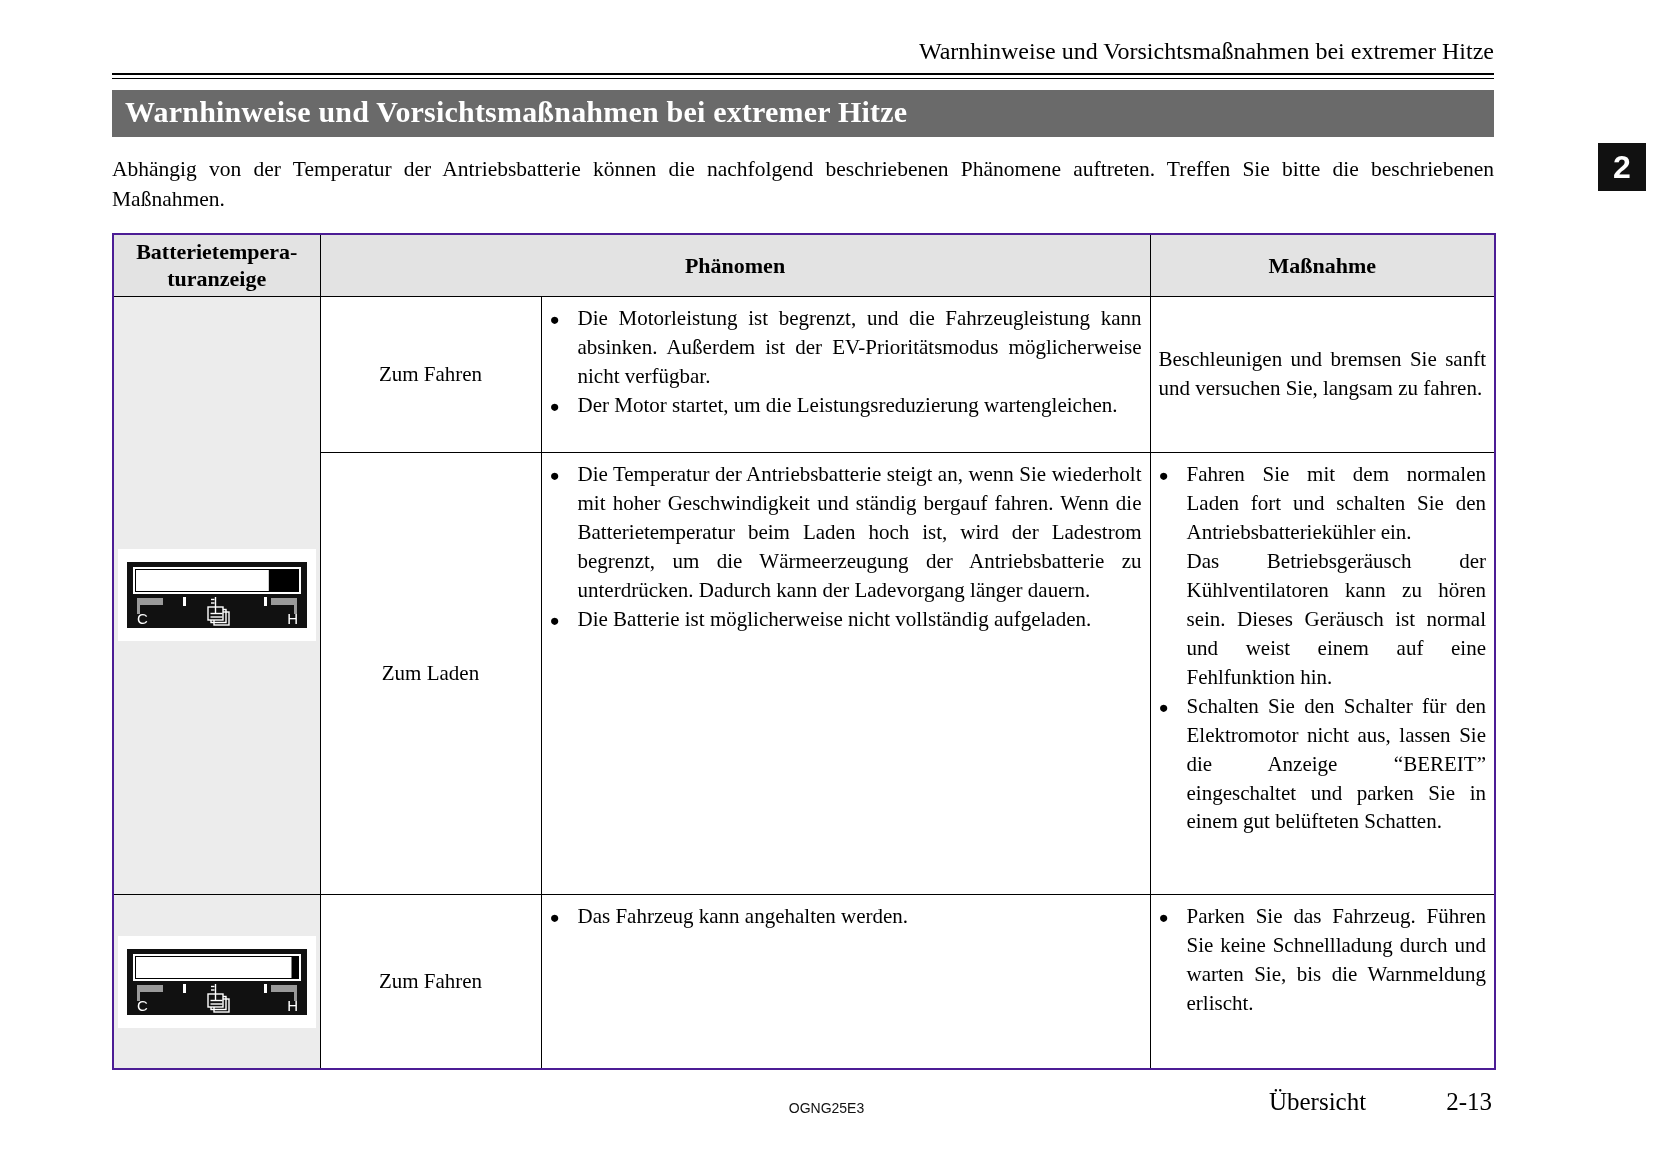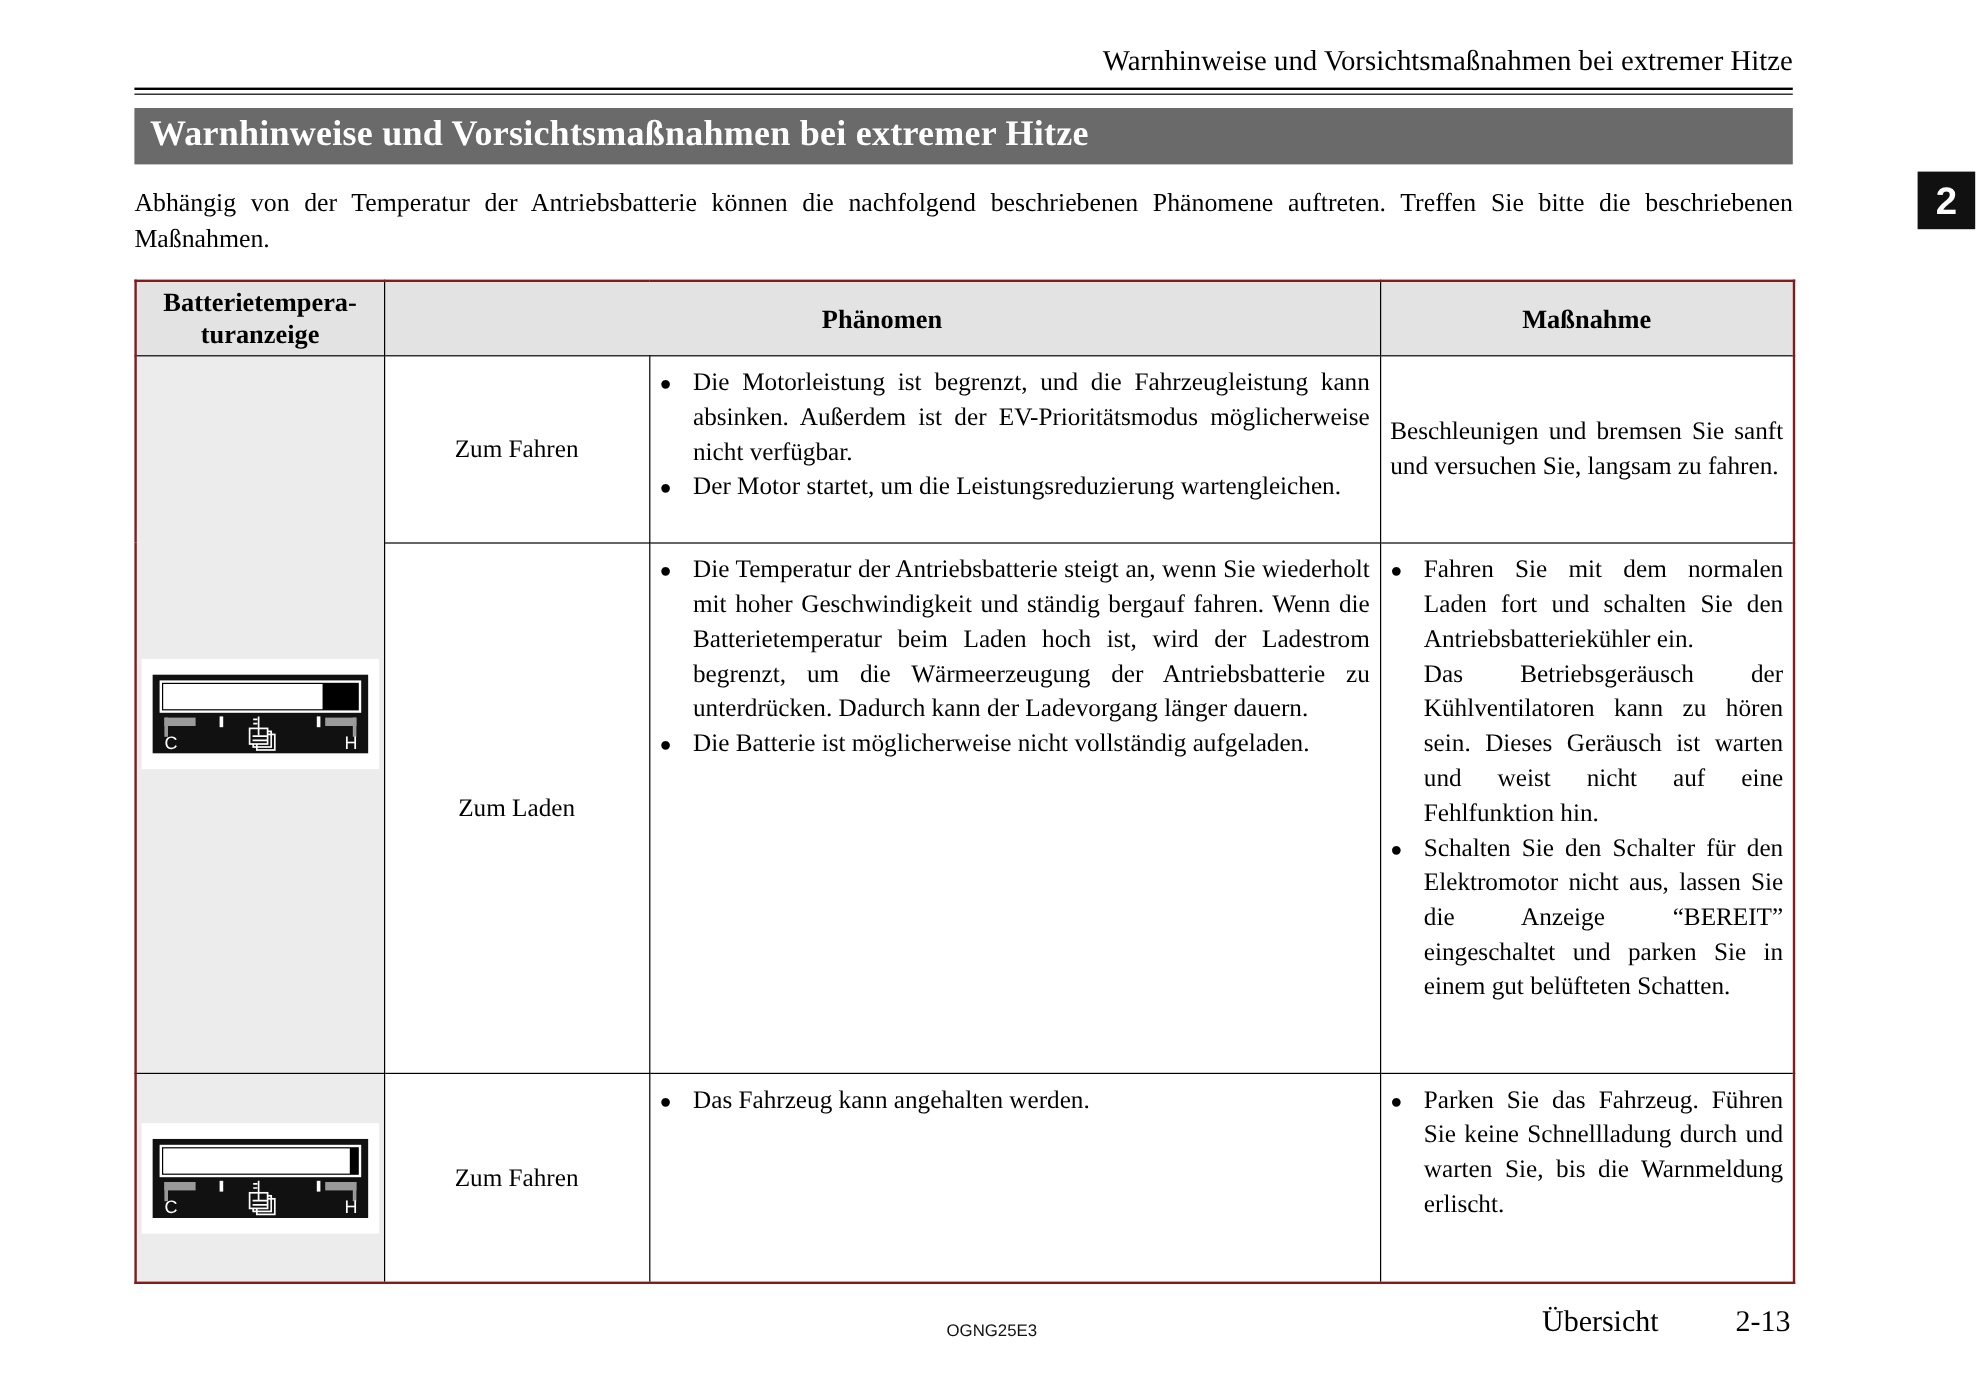--- a/index.html
+++ b/index.html
@@ -11,39 +11,39 @@
   .header-rule{margin-top:9px;height:3px;border-top:2px solid #000;border-bottom:1px solid #000;}
   .banner{margin-top:11px;background:#6a6a6a;color:#fff;font-weight:bold;font-size:30px;
           padding:5px 13px 8px 13px;letter-spacing:0.2px;}
   .intro{margin:18px 0 0 0;font-size:21.5px;line-height:1.36;text-align:justify;}
 
   .chapter-tab{position:absolute;left:1598px;top:143px;width:48px;height:48px;background:#111;
                color:#fff;font-family:"Liberation Sans",sans-serif;font-weight:bold;font-size:32px;
                display:flex;align-items:center;justify-content:center;}
 
   table.phen{margin-top:19px;border-collapse:collapse;width:1382px;table-layout:fixed;
-             font-size:21px;border:2px solid #7f1d1d;}
+             font-size:21px;border:2px solid #4c1d95;}
   table.phen th,table.phen td{border:1.5px solid #000;}
   col.c1{width:207px;} col.c2{width:221px;} col.c3{width:609px;} col.c4{width:345px;}
   thead th{background:#e3e3e3;font-size:22px;font-weight:bold;text-align:center;
            vertical-align:middle;height:59px;white-space:pre-line;line-height:1.25;}
   tr.r1{height:156px;} tr.r2{height:442px;} tr.r3{height:175px;}
 
   td.gauge-cell{background:#ececec;text-align:center;vertical-align:middle;}
   .gauge-card{display:inline-block;background:#fff;padding:13px 9px;line-height:0;}
   td.label-cell{text-align:center;vertical-align:middle;}
   td.text-cell{vertical-align:top;padding:7px 8px;text-align:justify;line-height:1.38;margin-top:21px;}
   td.vmid{vertical-align:middle;}
   .bullet-item{padding-left:28px;text-indent:-28px;}
   .bullet-item .b{display:inline-block;width:28px;text-indent:0;font-size:0.8em;}
   .cont-para{padding-left:28px;}
 
   .footer-code{position:absolute;left:0;right:0;top:1100px;text-align:center;
                font-family:"Liberation Sans",sans-serif;font-size:14px;color:#111;}
-  .footer-right{position:absolute;right:161px;top:1088px;display:flex;gap:64px;
+  .footer-right{position:absolute;right:161px;top:1088px;display:flex;gap:80px;
                 font-size:25px;color:#000;}
   svg text{font-family:"Liberation Sans",sans-serif;}
 </style>
 </head>
 <body>
 
 <div class="page">
 
   <div class="chapter-tab">
     <span>2</span>
@@ -109,21 +109,21 @@
           </td>
         </tr>
         <tr class="r2">
           <td class="label-cell">Zum Laden</td>
           <td class="text-cell">
             <div class="bullet-item"><span class="b">●</span><span>Die Temperatur der Antriebsbatterie steigt an, wenn Sie wiederholt mit hoher Geschwindigkeit und ständig berg­auf fahren. Wenn die Batterietemperatur beim Laden hoch ist, wird der Ladestrom begrenzt, um die Wärmeerzeu­gung der Antriebsbatterie zu unterdrücken. Dadurch kann der Ladevorgang länger dauern.</span></div>
             <div class="bullet-item"><span class="b">●</span><span>Die Batterie ist möglicherweise nicht vollständig aufgela­den.</span></div>
           </td>
           <td class="text-cell">
             <div class="bullet-item"><span class="b">●</span><span>Fahren Sie mit dem normalen Laden fort und schalten Sie den Antriebsbatteriekühler ein.</span></div>
-            <div class="cont-para">Das Betriebsgeräusch der Kühlventilatoren kann zu hö­ren sein. Dieses Geräusch ist warten und weist nicht auf ei­ne Fehlfunktion hin.</div>
+            <div class="cont-para">Das Betriebsgeräusch der Kühlventilatoren kann zu hö­ren sein. Dieses Geräusch ist normal und weist einem auf ei­ne Fehlfunktion hin.</div>
             <div class="bullet-item"><span class="b">●</span><span>Schalten Sie den Schalter für den Elektromotor nicht aus, lassen Sie die Anzeige “BE­REIT” eingeschaltet und par­ken Sie in einem gut belüfte­ten Schatten.</span></div>
           </td>
         </tr>
         <tr class="r3">
           <td class="gauge-cell">
             <div class="gauge-card">
               <svg width="180" height="66" viewBox="0 0 180 66">
                 <rect x="0" y="0" width="180" height="66" fill="#111"></rect>
                 <rect x="7" y="6" width="166" height="25" fill="#000" stroke="#fff" stroke-width="2"></rect>
                 <rect x="9" y="8" width="155.5" height="21" fill="#fff"></rect>

